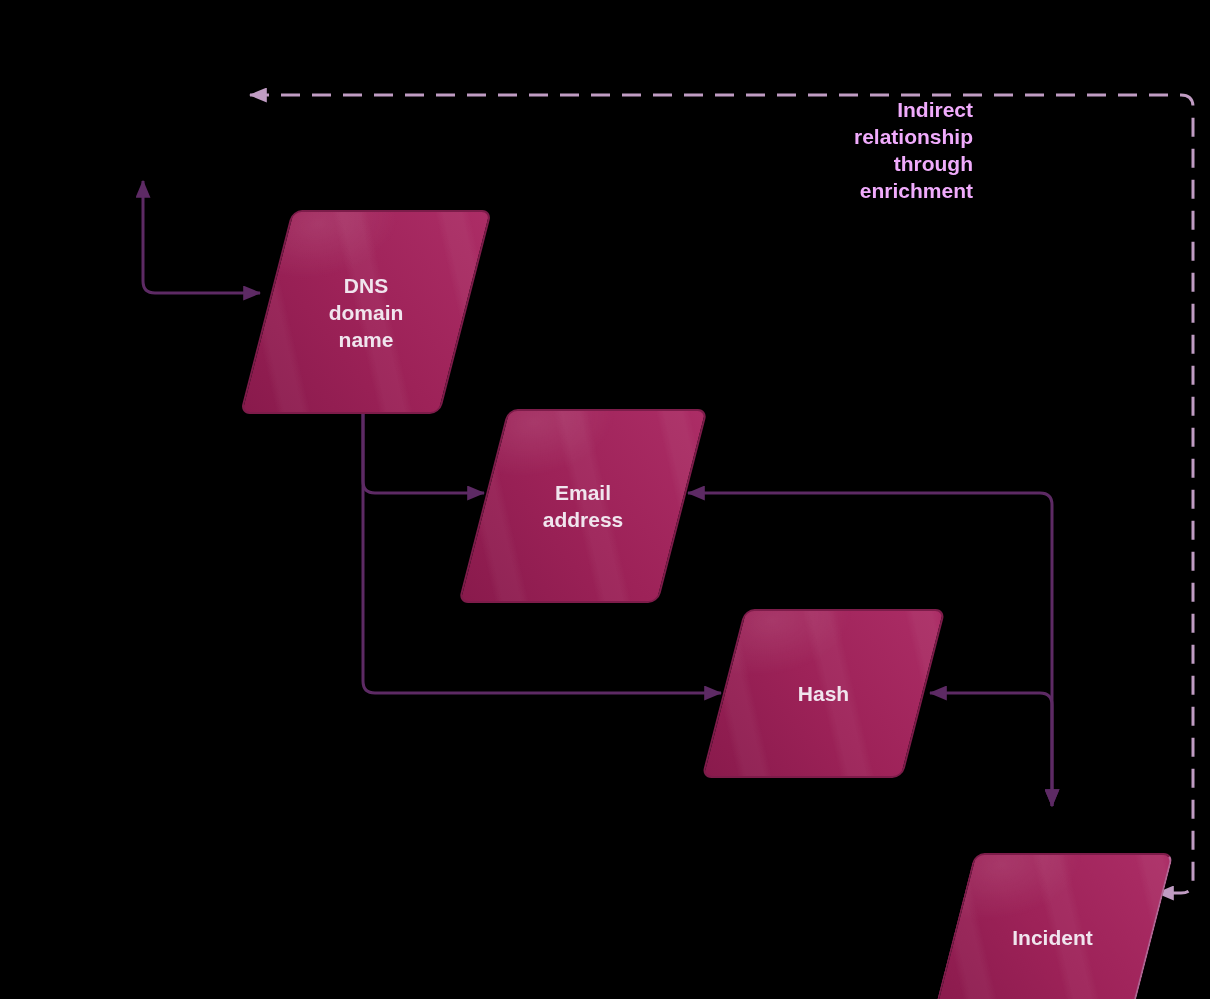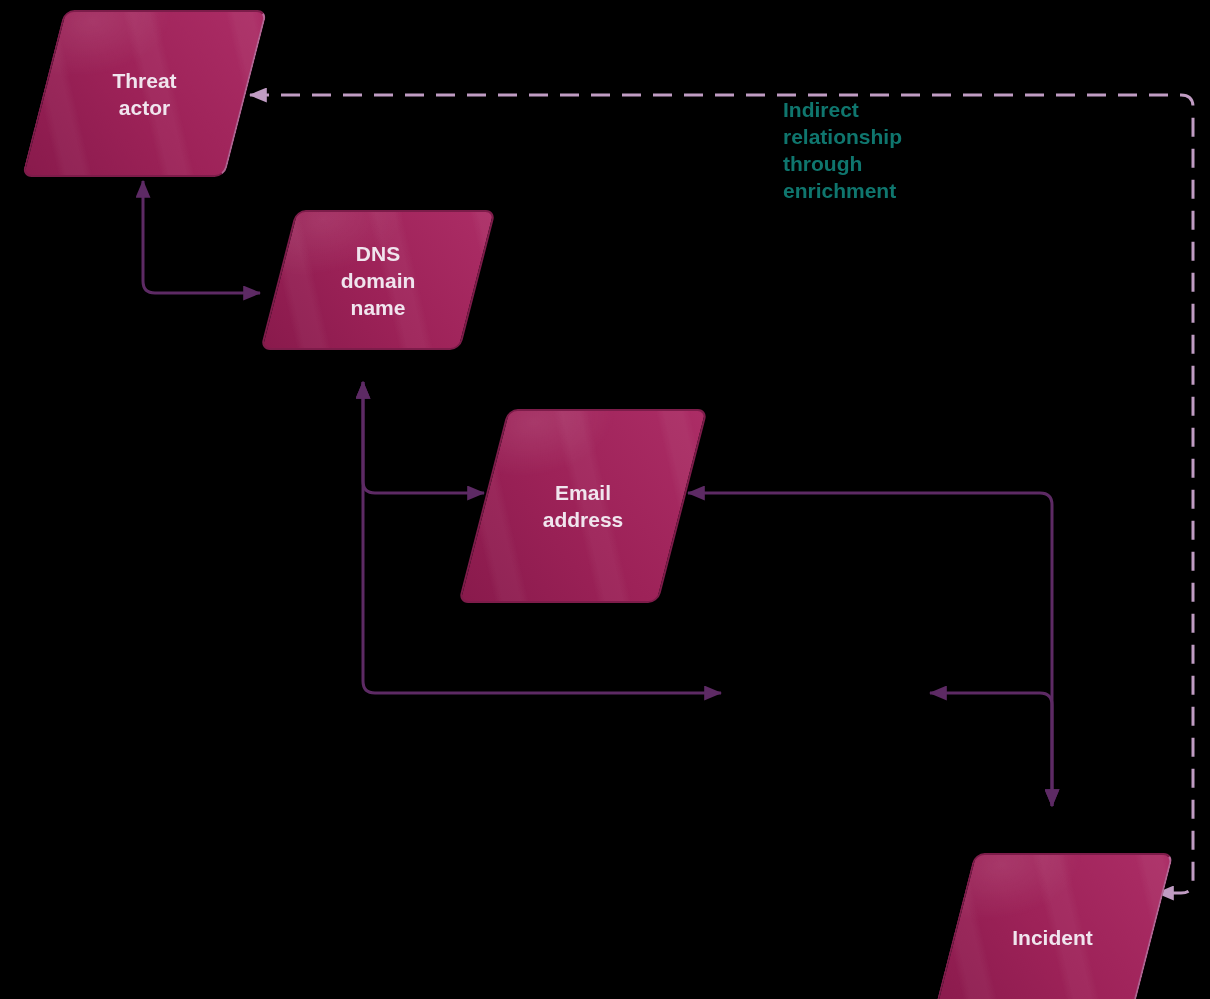--- a/index.html
+++ b/index.html
@@ -57,35 +57,35 @@
     align-items: center;
     justify-content: center;
     text-align: center;
     color: #f0e5ee;
     font-size: 21px;
     font-weight: 700;
     line-height: 27px;
     white-space: pre-line;
   }
   #node-threat-actor { left: 43px;  top: 10px;  width: 203px; height: 167px; }
-  #node-dns          { left: 278px; top: 210px; width: 200px; height: 140px; }
+  #node-dns          { left: 266px; top: 210px; width: 200px; height: 204px; }
   #node-email        { left: 483px; top: 409px; width: 200px; height: 194px; }
   #node-hash         { left: 723px; top: 609px; width: 201px; height: 169px; }
   #node-incident     { left: 953px; top: 809px; width: 199px; height: 169px; margin-top: 44px; }
   .edge-label {
     position: absolute;
     left: 783px;
     top: 96px;
     width: 190px;
     z-index: 2;
-    color: #0f766e;
+    color: #f0abfc;
     font-size: 21px;
     font-weight: 700;
     line-height: 27px;
-    text-align: left;
+    text-align: right;
     white-space: pre-line;
   }
 </style>
 </head>
 <body>
 
 <div class="canvas">
 
   <svg class="wires" width="1210" height="999" viewBox="0 0 1210 999">
     <defs>
@@ -103,39 +103,38 @@
 
     <path d="M 363 382 L 363 681 Q 363 693 375 693 L 721 693" fill="none" stroke="#5d2a64" stroke-width="3" marker-start="url(#arrow-solid)" marker-end="url(#arrow-solid)"></path>
 
     <path d="M 688 493 L 1040 493 Q 1052 493 1052 505 L 1052 806" fill="none" stroke="#5d2a64" stroke-width="3" marker-start="url(#arrow-solid)" marker-end="url(#arrow-solid)"></path>
 
     <path d="M 930 693 L 1040 693 Q 1052 693 1052 705 L 1052 806" fill="none" stroke="#5d2a64" stroke-width="3" marker-start="url(#arrow-solid)" marker-end="url(#arrow-solid)"></path>
 
     <path d="M 250 95 L 1181 95 Q 1193 95 1193 107 L 1193 881 Q 1193 893 1181 893 L 1157 893" fill="none" stroke="#c09cc3" stroke-width="3" stroke-dasharray="19 12" marker-start="url(#arrow-dashed)" marker-end="url(#arrow-dashed)"></path>
   </svg>
 
-  <div class="node" id="node-threat-actor">
-    <div class="node-bg sheen-right"></div>
-    <div class="node-label">Threat
-actor</div>
-  </div>
 
   <div class="node" id="node-dns">
     <div class="node-bg"></div>
     <div class="node-label">DNS
 domain
 name</div>
   </div>
 
   <div class="node" id="node-email">
     <div class="node-bg"></div>
     <div class="node-label">Email
 address</div>
   </div>
 
+  <div class="node" id="node-hash">
+    <div class="node-bg"></div>
+    <div class="node-label">Hash</div>
+  </div>
 
   <div class="node" id="node-incident">
     <div class="node-bg sheen-right"></div>
     <div class="node-label">Incident</div>
   </div>
 
   <div class="edge-label">Indirect
 relationship
 through
 enrichment</div>

